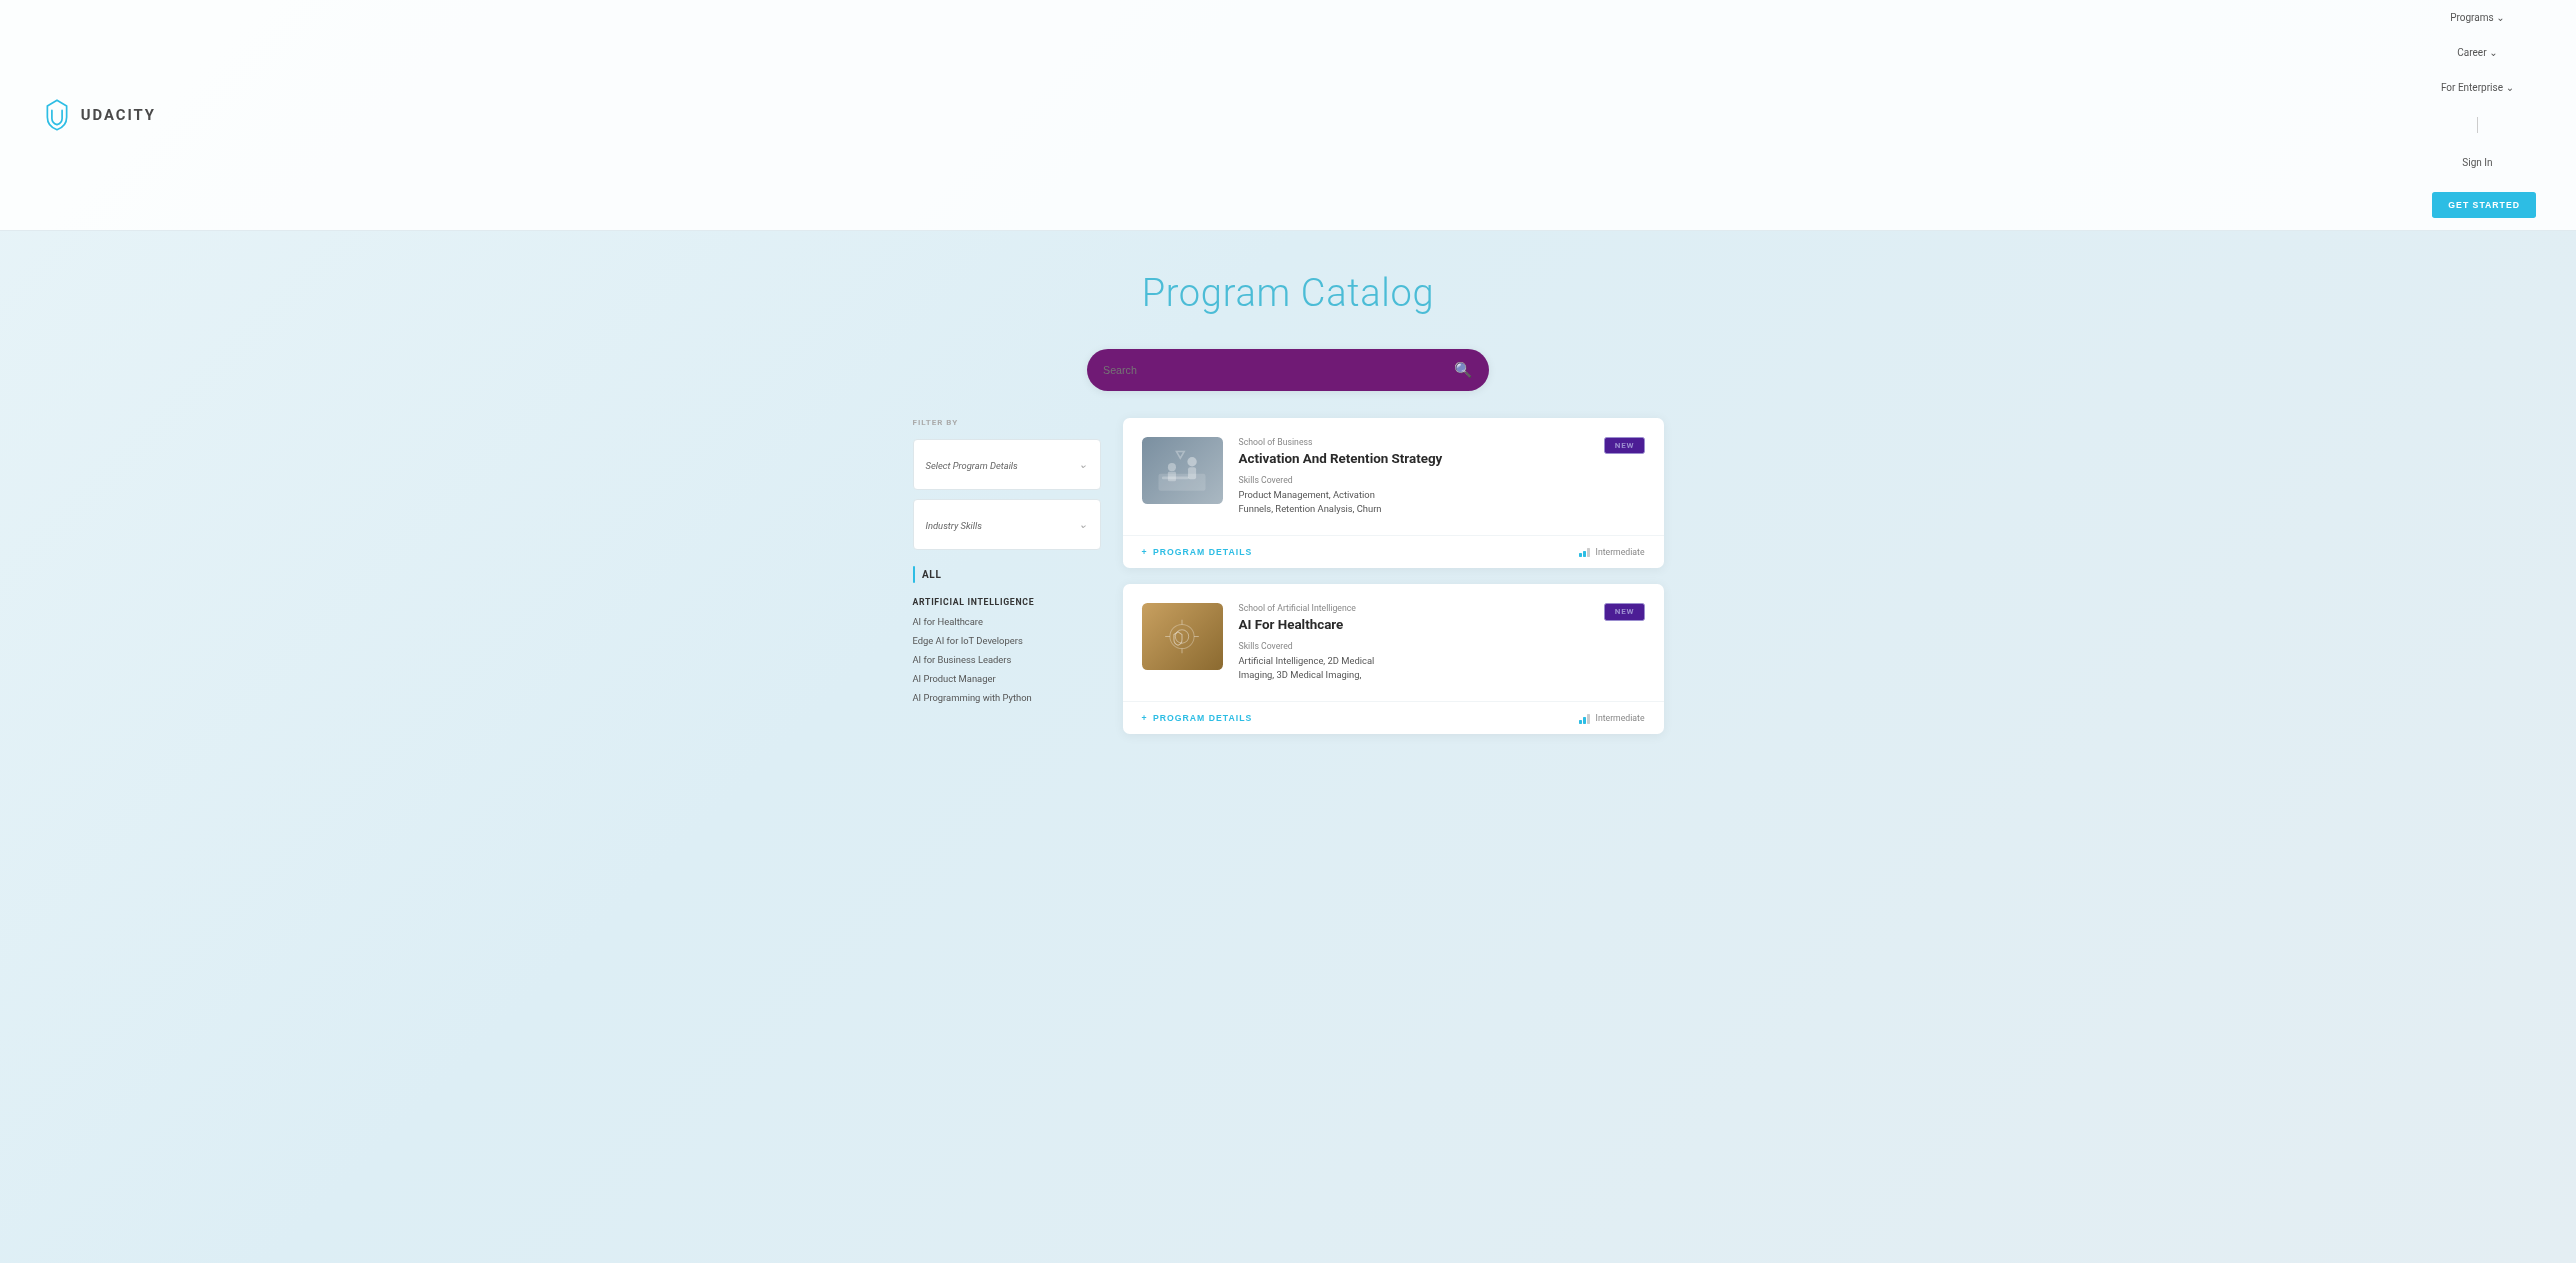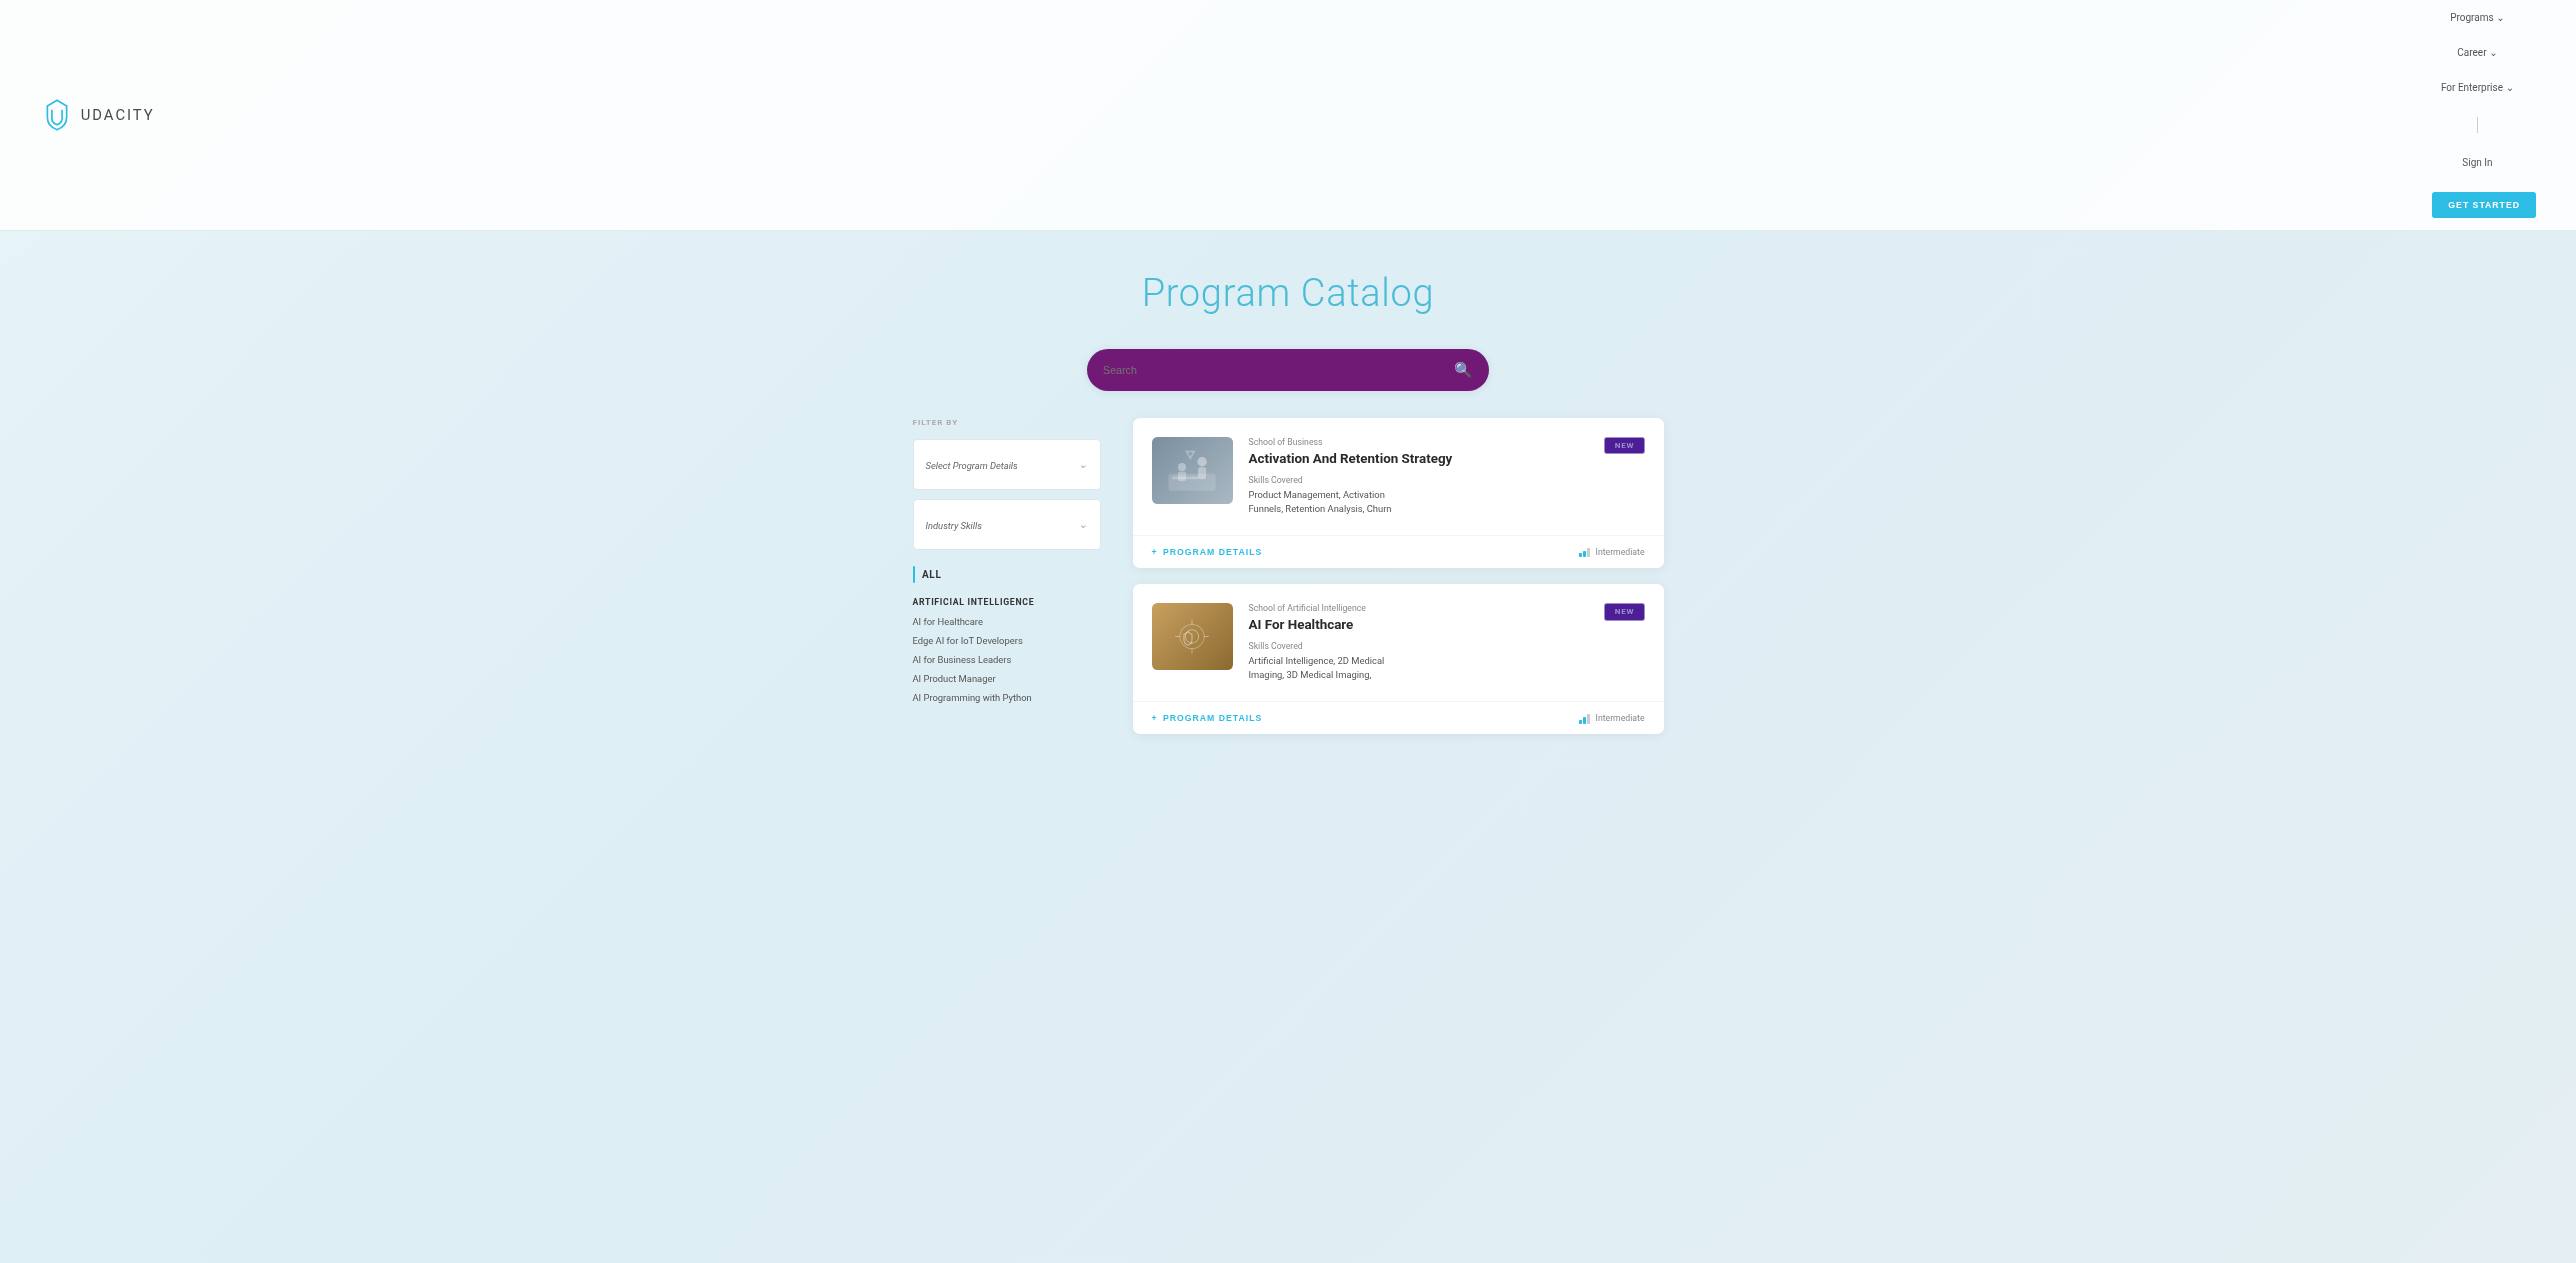--- a/index.html
+++ b/index.html
@@ -23,21 +23,21 @@
       align-items: center;
       gap: 6.7px;
       margin-right: auto;
     }
     .logo-icon {
       width: 24px;
       height: 24px;
     }
     .logo-text {
       font-size: 14.8px;
-      font-weight: 400;
+      font-weight: 700;
       letter-spacing: 2px;
       color: #4a4a4a;
     }
     .nav-links {
       display: flex;
       align-items: center;
       gap: 24px;
       flex-direction: column;
     }
     .nav-link {
@@ -113,21 +113,21 @@
       font-size: 14.8px;
       cursor: pointer;
     }
 
     
     .main-layout {
       display: flex;
       max-width: 805px;
       margin: 0 auto;
       padding: 0 27px 40px;
-      gap: 32px;
+      gap: 22px;
     }
 
     
     .sidebar {
       width: 188px;
       flex-shrink: 0;
     }
     .filter-label {
       font-size: 8px;
       font-weight: 700;

